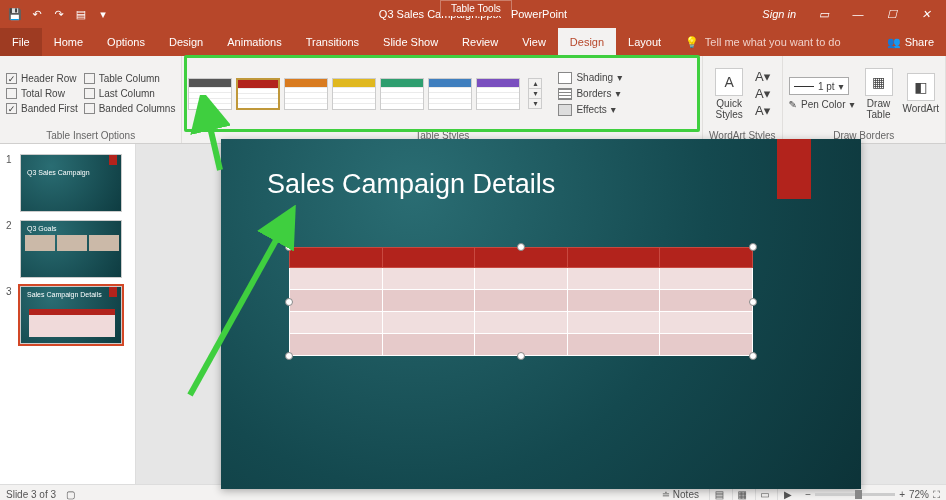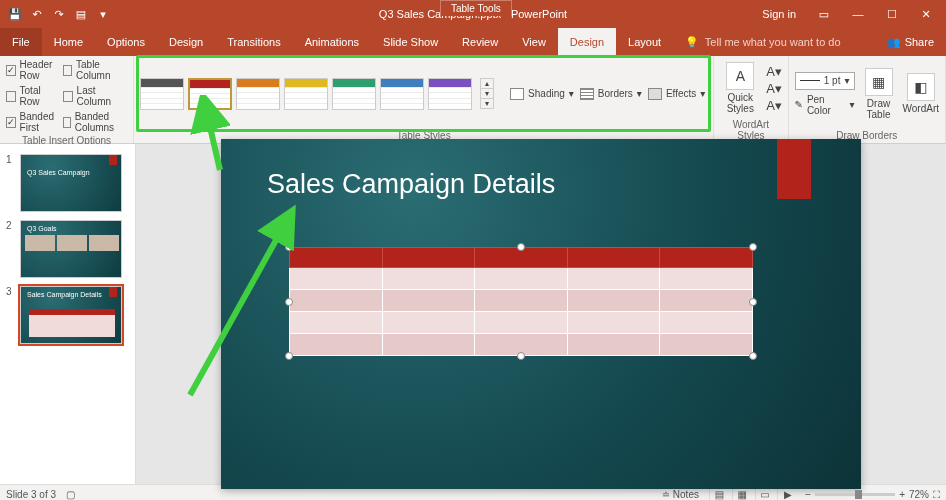--- a/index.html
+++ b/index.html
@@ -4,21 +4,21 @@
 <style>
   * { box-sizing: border-box; margin: 0; padding: 0; font-family: "Segoe UI", Arial, sans-serif; }
   html, body { width: 946px; height: 500px; overflow: hidden; background: #fff; }
 
   
   .titlebar { height: 28px; background: #b7472a; display: flex; align-items: center; color: #fff; font-size: 11px; position: relative; }
   .titlebar .qat { display: flex; align-items: center; gap: 4px; padding-left: 6px; }
   .titlebar .qat span { width: 18px; height: 18px; display: inline-flex; align-items: center; justify-content: center; font-size: 11px; }
   .titlebar .title { position: absolute; left: 50%; transform: translateX(-50%); }
   .titlebar .right { position: absolute; right: 4px; display: flex; align-items: center; gap: 2px; }
-  .titlebar .right span { width: 32px; height: 20px; display: inline-flex; align-items: center; justify-content: center; }
+  .titlebar .right span { width: 32px; height: 20px; display: inline-flex; align-items: center; justify-content: center; font-style: italic; }
   .tabletools-tab { position: absolute; left: 440px; top: 0; background: #b7472a; border: 1px solid rgba(255,255,255,.3); border-bottom: none; padding: 2px 10px; font-size: 10px; }
 
   
   .ribbontabs { height: 28px; background: #b7472a; display: flex; align-items: stretch; color: #fff; font-size: 11px; }
   .ribbontabs .tab { padding: 12px 12px; display: flex; align-items: center; cursor: pointer; }
   .ribbontabs .tab.file { background: #9e3b22; }
   .ribbontabs .tab.active { background: #f3f2f1; color: #b7472a; }
   .ribbontabs .tellme { flex: 1; display: flex; align-items: center; color: #f0d0c8; padding-left: 12px; gap: 6px; }
   .ribbontabs .share { display: flex; align-items: center; padding: 0 12px; gap: 4px; }
 
@@ -107,22 +107,22 @@
     <span>☐</span>
     <span>✕</span>
   </div>
 </div>
 
 <div class="ribbontabs">
   <div class="tab file">File</div>
   <div class="tab">Home</div>
   <div class="tab">Options</div>
   <div class="tab">Design</div>
+  <div class="tab">Animations</div>
   <div class="tab">Transitions</div>
-  <div class="tab">Animations</div>
   <div class="tab">Slide Show</div>
   <div class="tab">Review</div>
   <div class="tab">View</div>
   <div class="tab active">Design</div>
   <div class="tab">Layout</div>
   <div class="tellme">
       <span>💡</span>
       <span>Tell me what you want to do</span>
     </div>
   <div class="share">
@@ -233,21 +233,21 @@
               <div></div>
               <div></div>
             </div>
           </div>
         </div>
       <div class="gallery-scroll">
         <span>▴</span>
         <span>▾</span>
         <span>▾</span>
       </div>
-      <div style="display:flex;flex-direction:row;gap:2px;margin-left:8px">
+      <div style="display:flex;flex-direction:column;gap:2px;margin-left:8px">
         <div class="dropbtn">
             <span class="swatch"></span>
             <span>Shading</span>
             <span>▾</span>
           </div>
         <div class="dropbtn">
             <span class="swatch" style="background:repeating-linear-gradient(#888,#888 1px,#fff 1px,#fff 3px)"></span>
             <span>Borders</span>
             <span>▾</span>
           </div>

